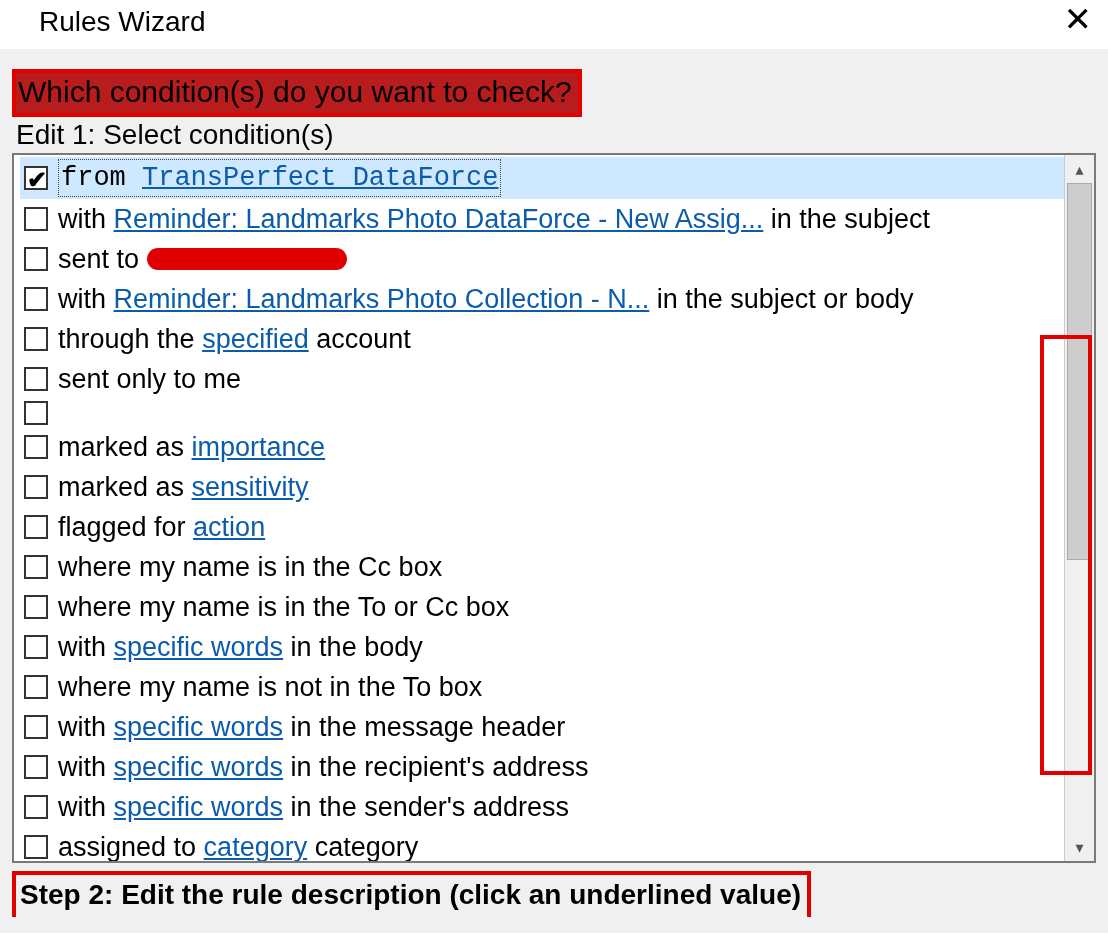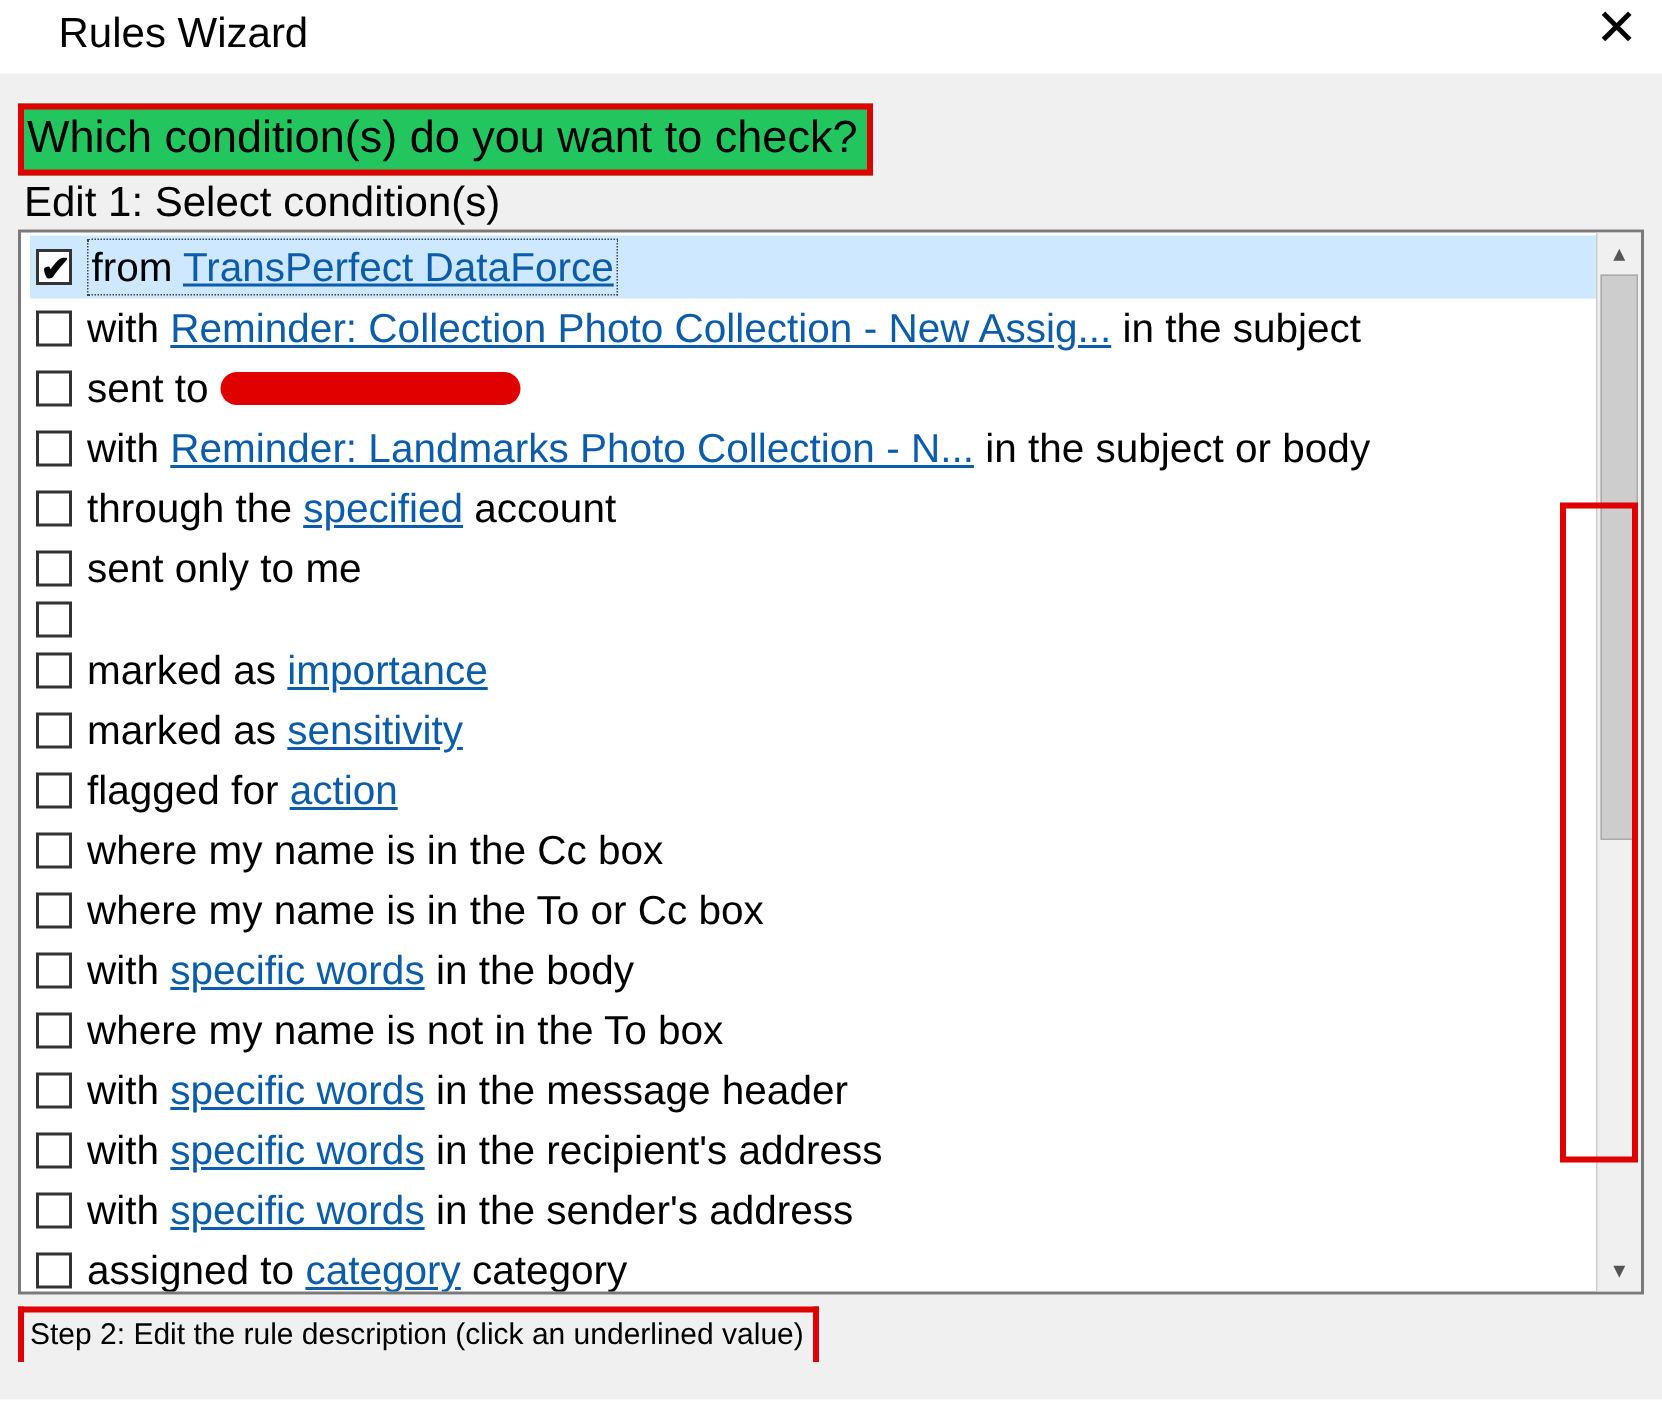--- a/index.html
+++ b/index.html
@@ -36,21 +36,21 @@
     padding: 20px 12px 0 12px;
     border-top: 1px solid #fff;
     height: calc(935px - 50px);
     position: relative;
   }
   .heading-wrap {
     display: inline-block;
     border: 4px solid #e00000;
     padding: 2px 6px 4px 2px;
     margin-bottom: 0px;
-    background: #22c55e;
+    background: #b91c1c;
   }
   .heading {
     font-size: 30px;
   }
   .step1-label {
     font-size: 28px;
     margin-top: 2px;
     margin-left: 4px;
     position: relative;
     top: -0px;
@@ -75,20 +75,21 @@
     font-size: 27px;
     line-height: 36px;
     white-space: nowrap;
   }
   .row.selected {
     background: #cde8ff;
   }
   .row.selected .row-text {
     border: 1px dotted #444;
     padding: 0 2px;
+    font-family: Liberation Mono, monospace;
   }
   .cb {
     width: 24px; height: 24px;
     border: 2px solid #333;
     background: #fff;
     flex: 0 0 24px;
     position: relative;
     cursor: pointer;
   }
   .cb.checked::after {
@@ -153,21 +154,22 @@
   }
   .step2-wrap {
     display: inline-block;
     border: 4px solid #e00000;
     border-bottom: none;
     padding: 4px 6px 6px 4px;
     margin-top: 8px;
     background: #f0f0f0;
   }
   .step2 {
-    font-size: 20px;
+    font-size: 28px;
+    font-weight: bold;
   }
 </style>
 </head>
 <body>
 
 <div class="titlebar">
   <div class="title">Rules Wizard</div>
   <div class="close-x">✕</div>
 </div>
 
@@ -180,21 +182,21 @@
   <div class="step1-label">Edit 1: Select condition(s)</div>
 
   <div class="listbox-wrap">
     <div class="listbox" id="listbox">
       <div class="row selected">
           <div class="cb checked"></div>
           <span class="row-text">from <span class="ul">TransPerfect DataForce</span></span>
         </div>
         <div class="row">
           <div class="cb"></div>
-          <span class="row-text">with <span class="ul">Reminder: Collection Photo Collection - New Assig...</span> in the subject</span>
+          <span class="row-text">with <span class="ul">Reminder: Landmarks Photo DataForce - New Assig...</span> in the subject</span>
         </div>
         <div class="row">
           <div class="cb"></div>
           <span class="row-text">sent to <span class="redact"></span></span>
         </div>
         <div class="row">
           <div class="cb"></div>
           <span class="row-text">with <span class="ul">Reminder: Landmarks Photo Collection - N...</span> in the subject or body</span>
         </div>
         <div class="row">

